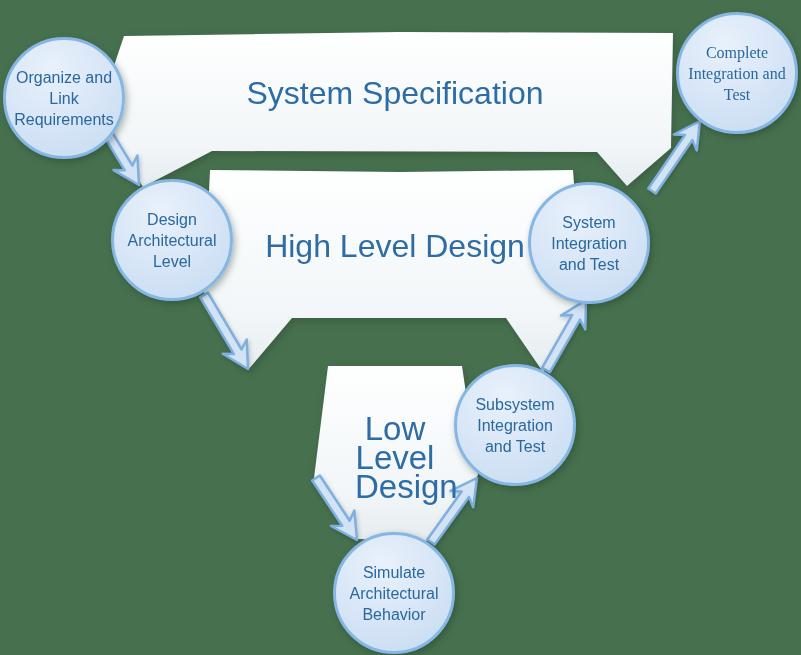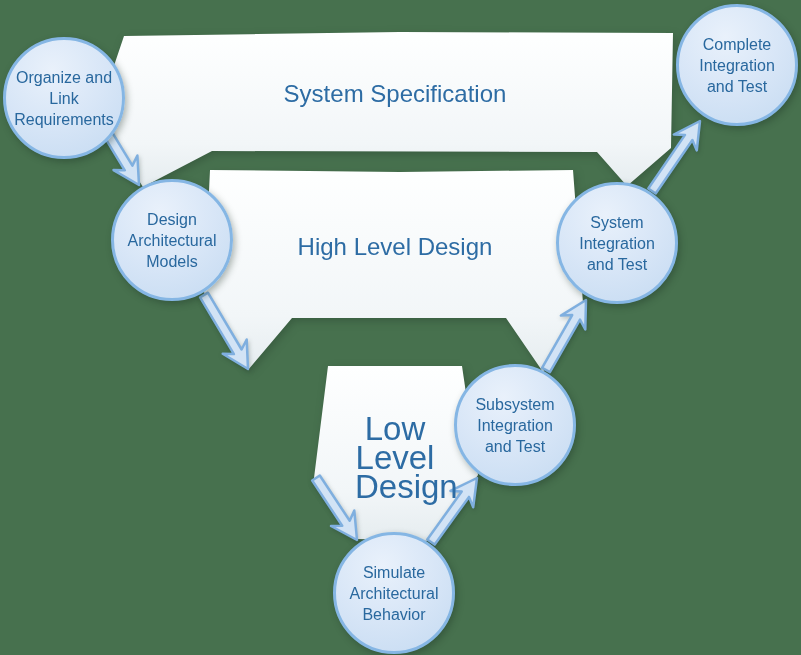--- a/index.html
+++ b/index.html
@@ -23,21 +23,21 @@
   #arrows-svg { pointer-events: none; filter: drop-shadow(1px 2px 2px rgba(20,40,30,0.25)); }
 
   .band-stop-top    { stop-color: var(--band-fill-top, #ffffff); }
   .band-stop-mid    { stop-color: var(--band-fill-mid, #f2f6f8); }
   .band-stop-bottom { stop-color: var(--band-fill-bottom, #e5ecef); }
 
   .band-label {
     position: absolute;
     text-align: center;
     color: var(--band-text, #2d6ca4);
-    font-size: 24px;
+    font-size: 32px;
     line-height: 29px;
     z-index: 2;
   }
   #band-label-1 { left: 245px; top: 79px;  width: 300px; }
   #band-label-2 { left: 245px; top: 232px; width: 300px; }
   #band-label-3 { left: 355px; top: 414px; width: 80px; font-size: 33px; }
 
   .node {
     position: absolute;
     width: 122px; height: 122px;
@@ -57,22 +57,22 @@
     align-items: center;
     justify-content: center;
     padding: 0 5px;
     z-index: 3;
   }
   #node-0 { left: 3px;   top: 1px; margin-top: 36px;   }
   #node-1 { left: 111px; top: 179px; }
   #node-2 { left: 219px; top: 365px; }
   #node-3 { left: 333px; top: 532px; }
   #node-4 { left: 454px; top: 364px; }
-  #node-5 { left: 556px; top: 182px; }
-  #node-6 { left: 676px; top: 4px;   }
+  #node-5 { left: 528px; top: 182px; }
+  #node-6 { left: 676px; top: 12px; font-family: Liberation Serif, serif;   }
 
   .arrow {
     fill: var(--arrow-fill, #d2e3f5);
     stroke: var(--arrow-stroke, #7fafdf);
     stroke-width: 2.5;
     stroke-linejoin: round;
   }
 </style>
 </head>
 <body>
@@ -92,21 +92,21 @@
         <polygon points="210,170 400,172 573,170 583,303 543,372 506,318 292,318 248,370 204,296" fill="url(#bandGrad)"></polygon>
         <polygon points="328,366 462,366 478,475 432,541 357,539 314,478" fill="url(#bandGrad)"></polygon>
       </g>
   </svg>
 
   <div id="band-label-1" class="band-label">System Specification</div>
   <div id="band-label-2" class="band-label">High Level Design</div>
   <div id="band-label-3" class="band-label">Low Level Design</div>
 
   <div id="node-0" class="node">Organize and Link Requirements</div>
-  <div id="node-1" class="node">Design Architectural Models</div>
+  <div id="node-1" class="node">Design Architectural Level</div>
   <div id="node-3" class="node">Simulate Architectural Behavior</div>
   <div id="node-4" class="node">Subsystem Integration and Test</div>
   <div id="node-5" class="node">System Integration and Test</div>
   <div id="node-6" class="node">Complete Integration and Test</div>
 
   <svg id="arrows-svg" class="layer" viewBox="0 0 801 655">
     <g id="arrow-shapes">
         <polygon points="93.2,118.3 124.8,170.3 113.5,170.1 139.0,185.0 137.4,155.5 132.4,165.6 100.8,113.7" class="arrow"></polygon>
         <polygon points="200.1,297.3 233.9,354.1 222.7,353.8 248.0,369.0 246.7,339.5 241.6,349.5 207.9,292.7" class="arrow"></polygon>
         <polygon points="312.2,480.5 342.2,525.8 331.0,526.0 357.0,540.0 354.3,510.6 349.7,520.8 319.8,475.5" class="arrow"></polygon>

